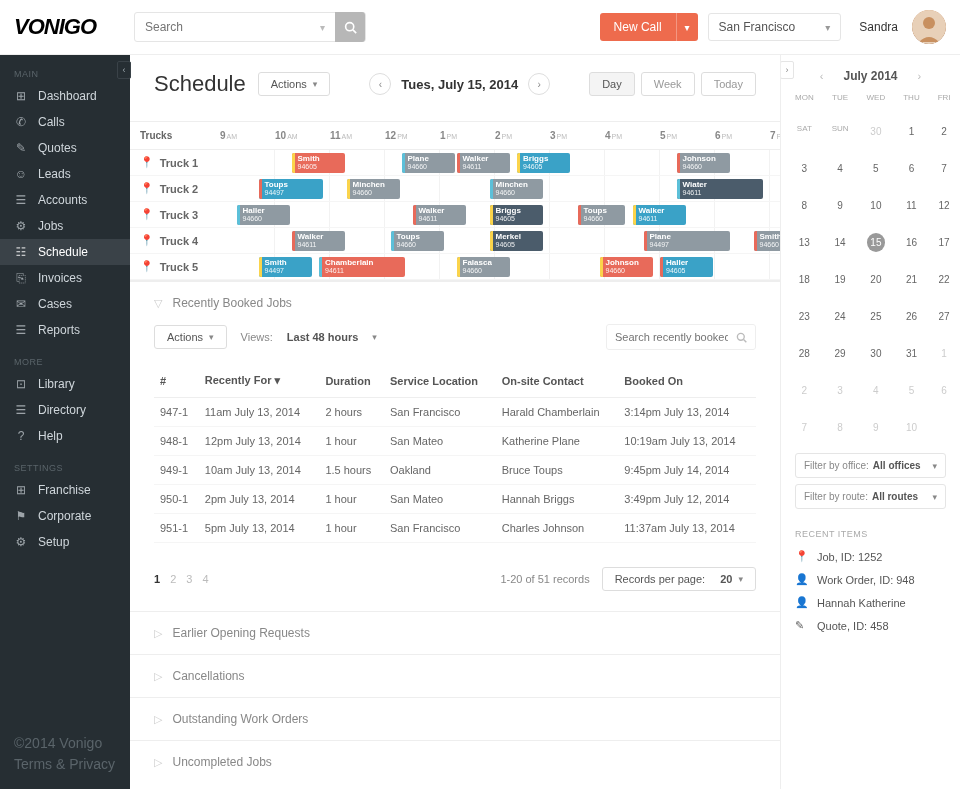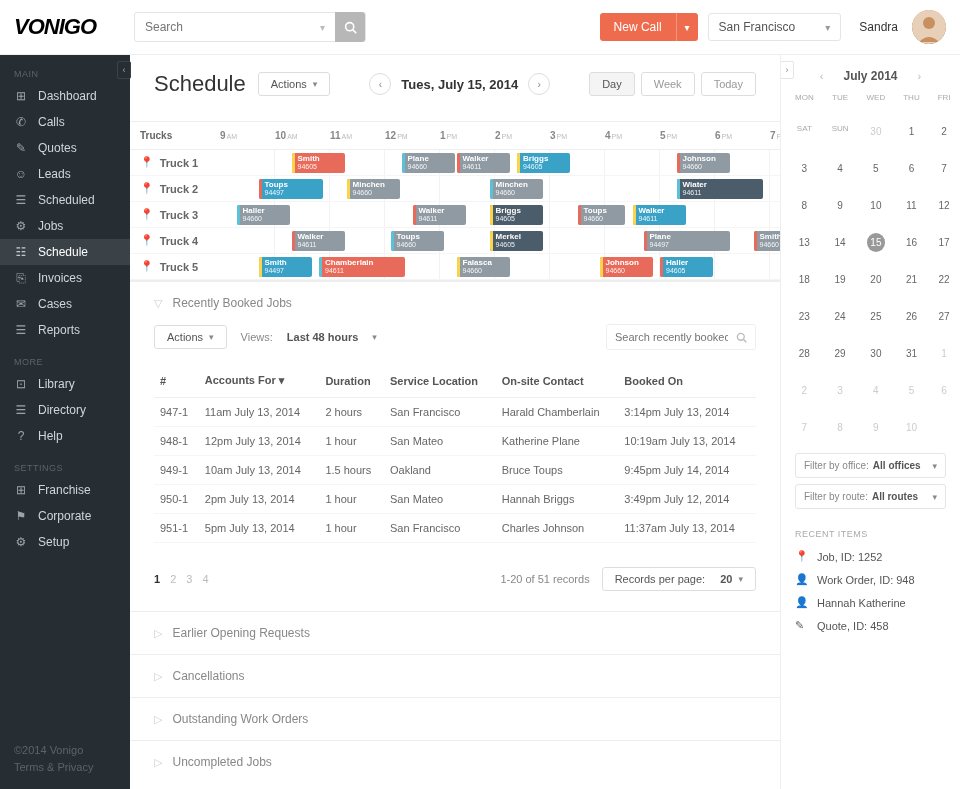--- a/index.html
+++ b/index.html
@@ -24,21 +24,21 @@
 .avatar { width: 34px; height: 34px; border-radius: 50%; background: linear-gradient(#d8a880, #a06840); display: flex; align-items: center; justify-content: center; color: #fff; font-size: 10px; overflow: hidden; }
 
 
 .body { display: flex; flex: 1; overflow: hidden; }
 .sidebar { width: 130px; background: #262e33; color: #9fa9af; display: flex; flex-direction: column; position: relative; }
 .sidebar-collapse { position: absolute; right: -1px; top: 6px; width: 14px; height: 18px; background: #262e33; border: 1px solid #3a4248; border-radius: 2px; display: flex; align-items: center; justify-content: center; font-size: 9px; color: #9fa9af; cursor: pointer; }
 .side-section { padding: 14px 0 4px 14px; font-size: 9px; color: #5a646a; text-transform: uppercase; letter-spacing: 0.5px; }
 .side-item { display: flex; align-items: center; gap: 10px; padding: 6px 14px; font-size: 12px; cursor: pointer; color: #cfd6db; }
 .side-item.active { background: #3a4248; color: #fff; }
 .side-icon { width: 14px; height: 14px; display: inline-flex; align-items: center; justify-content: center; opacity: 0.7; }
-.side-footer { margin-top: auto; padding: 14px; font-size: 11px; color: #5a646a; line-height: 1.5; }
+.side-footer { margin-top: auto; padding: 14px; font-size: 14px; color: #5a646a; line-height: 1.5; }
 
 .main { flex: 1; display: flex; overflow: hidden; }
 .content { flex: 1; overflow-y: auto; padding: 0; background: #fff; }
 .right { width: 180px; border-left: 1px solid #eee; padding: 0; background: #fff; overflow-y: auto; position: relative; }
 .right-collapse { position: absolute; left: -1px; top: 6px; width: 14px; height: 18px; background: #fff; border: 1px solid #e5e5e5; border-radius: 2px; display: flex; align-items: center; justify-content: center; font-size: 9px; color: #888; cursor: pointer; }
 
 
 .page-head { display: flex; align-items: center; padding: 16px 24px; gap: 12px; }
 .page-title { font-size: 22px; font-weight: 300; color: #333; }
 .btn { border: 1px solid #ddd; border-radius: 3px; background: #fff; padding: 5px 12px; font-size: 11px; color: #555; cursor: pointer; display: inline-flex; align-items: center; gap: 6px; }
@@ -160,21 +160,21 @@
           <div class="side-item">
             <span class="side-icon">✎</span>
             <span>Quotes</span>
           </div>
           <div class="side-item">
             <span class="side-icon">☺</span>
             <span>Leads</span>
           </div>
           <div class="side-item">
             <span class="side-icon">☰</span>
-            <span>Scheduled</span>
+            <span>Accounts</span>
           </div>
           <div class="side-item">
             <span class="side-icon">⚙</span>
             <span>Jobs</span>
           </div>
           <div class="side-item active">
             <span class="side-icon">☷</span>
             <span>Schedule</span>
           </div>
           <div class="side-item">
@@ -347,21 +347,21 @@
                   <circle cx="7" cy="7" r="5"></circle>
                   <line x1="11" y1="11" x2="15" y2="15"></line>
                 </svg>
             </div>
           </div>
           <div class="table">
             <table>
               <thead>
                   <tr id="rb-thead">
                     <th>#</th>
-                    <th>Accounts For  ▾</th>
+                    <th>Recently For  ▾</th>
                     <th>Duration</th>
                     <th>Service Location</th>
                     <th>On-site Contact</th>
                     <th>Booked On</th>
                   </tr>
                 </thead>
               <tbody id="rb-tbody">
                   <tr>
                     <td>947-1</td>
                     <td>11am July 13, 2014</td>

